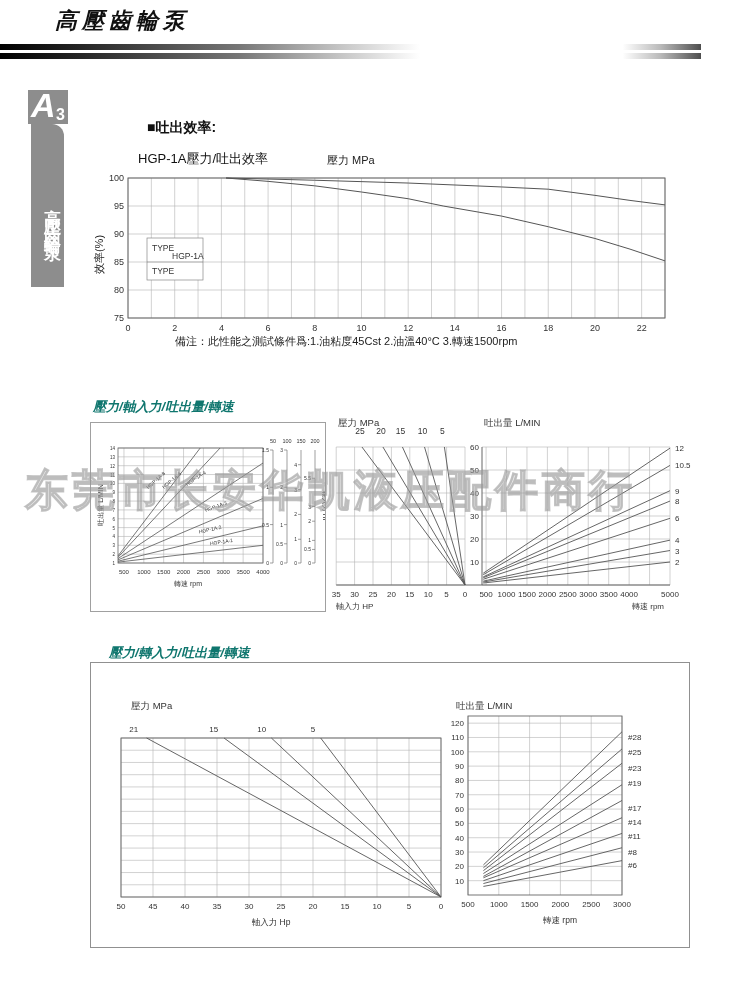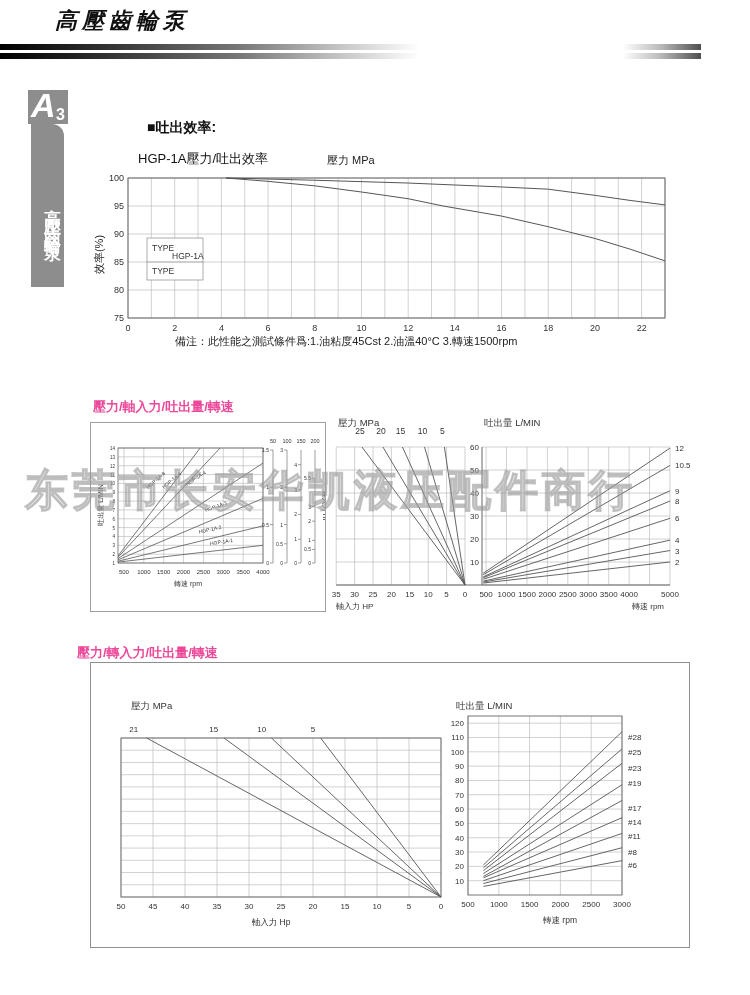--- a/index.html
+++ b/index.html
@@ -16,22 +16,22 @@
   .side-tab{position:absolute;left:31px;top:124px;width:33px;height:163px;background:#8d8d8d;
         border-radius:0 12px 0 0;color:#fff;writing-mode:vertical-rl;text-orientation:upright;
         font-size:17px;font-weight:bold;letter-spacing:9px;padding-top:26px;box-sizing:border-box;
         display:flex;justify-content:center;}
   .s1-marker{position:absolute;left:147px;top:119px;font-size:14px;font-weight:bold;color:#111;}
   .chartA-title{position:absolute;left:138px;top:150px;font-size:13px;font-weight:normal;color:#111;}
   .chartA-xlabel{position:absolute;left:327px;top:153px;font-size:11px;color:#222;}
   .chartA-ylabel{position:absolute;left:59px;top:247px;width:80px;text-align:center;
         transform:rotate(-90deg);font-size:11px;color:#222;}
   .note{position:absolute;left:133px;top:334px;font-size:11px;color:#222;margin-left:42px;}
-  .sec-title{position:absolute;font-size:13px;font-weight:bold;color:#ec4899;}
-  .s2-title{left:93px;top:398px;} .s3-title{left:77px;top:644px;text-align:right;}
+  .sec-title{position:absolute;font-size:13px;font-weight:bold;color:#0f766e;font-style:italic;}
+  .s2-title{left:93px;top:398px;} .s3-title{left:109px;top:644px;text-align:right;}
   .chartB-box{position:absolute;left:90px;top:422px;width:236px;height:190px;
         border:1px solid #a0a0a0;box-sizing:border-box;}
   .chartDE-box{position:absolute;left:90px;top:662px;width:600px;height:286px;
         border:1px solid #909090;box-sizing:border-box;}
   svg{display:block;}
   #chartA{position:absolute;left:85px;top:168px;}
   #chartC{position:absolute;left:330px;top:412px;}
   .watermark{position:absolute;left:25px;top:462px;width:720px;font-size:43px;font-weight:bold;
         letter-spacing:4px;white-space:nowrap;color:rgba(170,170,170,0.20);
         -webkit-text-stroke:1.2px rgba(150,150,150,0.55);z-index:6;pointer-events:none;}

